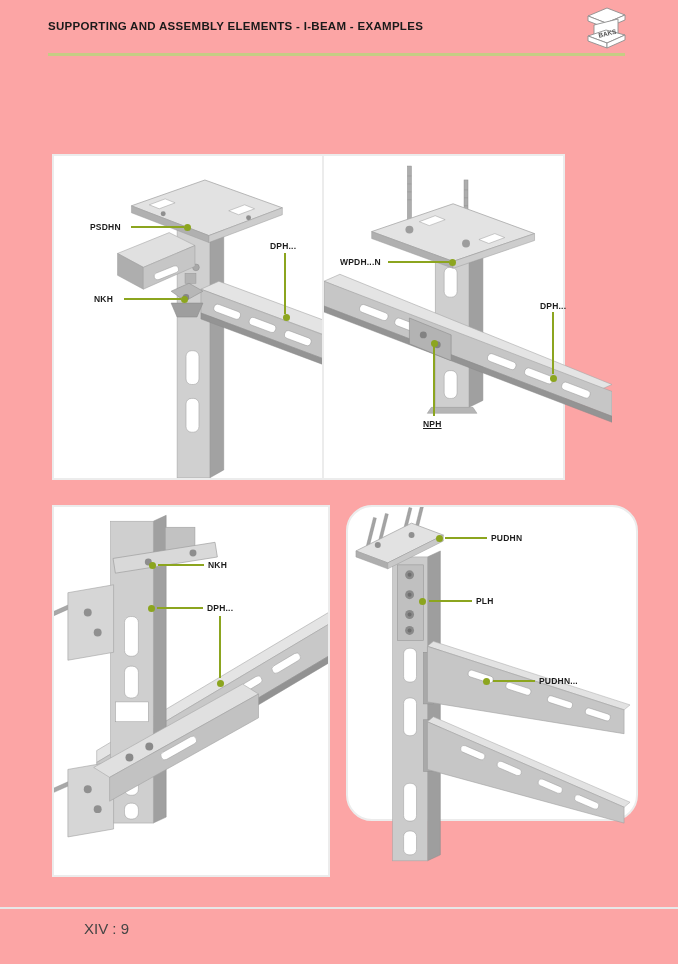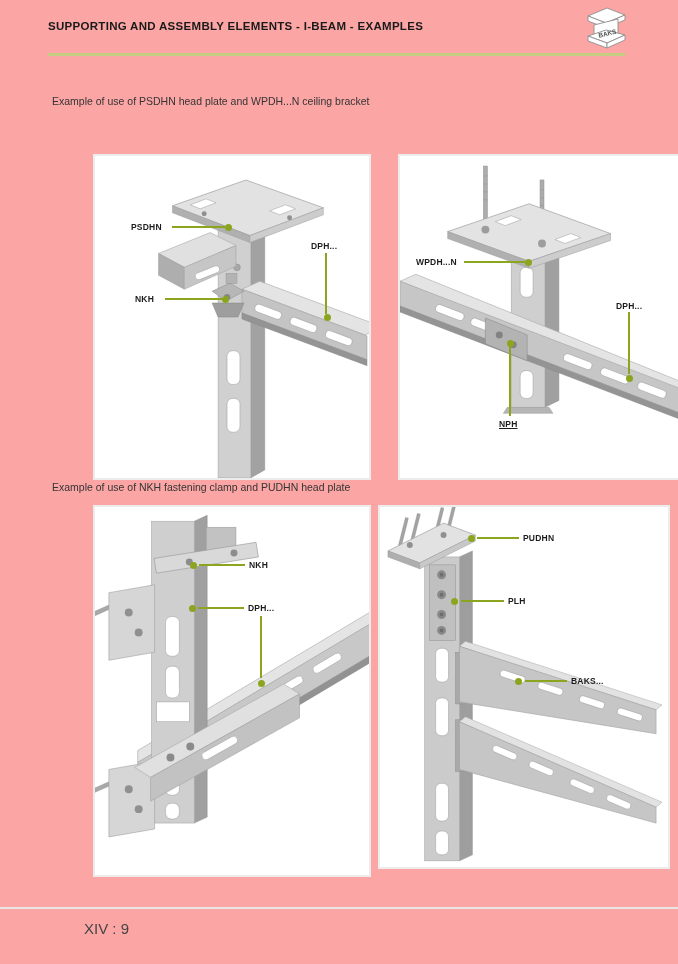--- a/index.html
+++ b/index.html
@@ -15,25 +15,25 @@
 
   .doc-title{position:absolute;left:48px;top:20px;font-size:11.5px;font-weight:bold;
     letter-spacing:.3px;color:#1a1a1a;white-space:nowrap;}
   .accent-underline{position:absolute;left:48px;top:53px;width:577px;height:3px;background:var(--underline);}
   .logo-box{position:absolute;left:582px;top:5px;width:50px;height:46px;}
 
   .section-caption{position:absolute;font-size:10.5px;color:#343434;white-space:nowrap;}
   .caption-1{left:52px;top:95px;}
   .caption-2{left:52px;top:481px;}
 
-  .panel{position:absolute;background:#fff;border:2px solid var(--panel-border);margin-left:41px;}
+  .panel{position:absolute;background:#fff;border:2px solid var(--panel-border);}
   .panel-1{left:52px;top:154px;width:278px;height:326px;}
-  .panel-2{left:357px;top:154px;width:292px;height:326px;}
+  .panel-2{left:322px;top:154px;width:243px;height:326px;}
   .panel-3{left:52px;top:505px;width:278px;height:372px;}
-  .panel-4{left:337px;top:505px;width:292px;height:364px;}
+  .panel-4{left:346px;top:505px;width:292px;height:316px;border-radius:26px;}
   .panel svg{position:absolute;left:0;top:0;}
 
   .part-label{position:absolute;font-size:8.5px;font-weight:bold;color:var(--ink);
     letter-spacing:.2px;white-space:nowrap;line-height:12px;}
   .leader-h{position:absolute;height:1.5px;background:var(--accent);}
   .leader-v{position:absolute;width:1.5px;background:var(--accent);}
   .leader-dot{position:absolute;width:7px;height:7px;border-radius:50%;background:var(--accent);}
 
   .footer-divider{position:absolute;left:0;top:907px;width:678px;height:2px;background:#e7e7e7;}
   .page-number{position:absolute;left:84px;top:920px;font-size:15px;color:#454545;}
@@ -53,21 +53,20 @@
         <polygon points="12,20 36,14 36,32 12,38"></polygon>
         <polygon points="6,31 24,25 43,30 25,38"></polygon>
         <polygon points="6,31 25,38 25,43 6,36"></polygon>
         <polygon points="25,38 43,30 43,35 25,43"></polygon>
       </g>
       <text x="16" y="31" font-size="6.5" font-weight="bold" fill="#5a5a5a" transform="rotate(-13 24 28)">BAKS</text>
     </svg>
   </div>
   <div class="accent-underline"></div>
 
-  <div class="section-caption caption-1">Example of use of PSDHN head plate and WPDH...N ceiling bracket</div>
 
   <div class="panel panel-1">
     <svg width="274" height="322" viewBox="0 0 276 324">
 
       <g>
         <polygon points="157,46 171,39 171,316 157,324" fill="#a2a2a2" stroke="#909090" stroke-width="0.5"></polygon>
         <rect x="124" y="46" width="33" height="278" fill="#d0d0d0" stroke="#a8a8a8" stroke-width="0.6"></rect>
         <rect x="133" y="168" width="13" height="0.1" fill="none"></rect>
         <rect x="133" y="196" width="13" height="34" rx="5.5" fill="#fff" stroke="#9a9a9a" stroke-width="0.5"></rect>
         <rect x="133" y="244" width="13" height="34" rx="5.5" fill="#fff" stroke="#9a9a9a" stroke-width="0.5"></rect>
@@ -187,21 +186,20 @@
 
     <span class="part-label" style="left:216px;top:144px;">DPH...</span>
     <div class="leader-v" style="left:228px;top:156px;height:62px;"></div>
     <div class="leader-dot" style="left:225.5px;top:218.5px;"></div>
 
     <span class="part-label" style="left:99px;top:262px;text-decoration:underline;">NPH</span>
     <div class="leader-v" style="left:109px;top:190px;height:70px;"></div>
     <div class="leader-dot" style="left:106.5px;top:183.5px;"></div>
   </div>
 
-  <div class="section-caption caption-2">Example of use of NKH fastening clamp and PUDHN head plate</div>
 
   <div class="panel panel-3">
     <svg width="274" height="368" viewBox="0 0 276 370">
 
       <g>
         <polygon points="43,245 278,105 278,117 43,257" fill="#e4e4e4" stroke="#a8a8a8" stroke-width="0.6"></polygon>
         <polygon points="43,257 278,117 278,149 43,289" fill="#c8c8c8" stroke="#a2a2a2" stroke-width="0.6"></polygon>
         <polygon points="43,289 278,149 278,156 43,296" fill="#929292" stroke="#8a8a8a" stroke-width="0.5"></polygon>
         <g transform="rotate(-30.8 160 201)">
           <rect x="78" y="197" width="32" height="8" rx="4" fill="#fff" stroke="#9a9a9a" stroke-width="0.5"></rect>
@@ -326,21 +324,21 @@
     </svg>
 
     <span class="part-label" style="left:143px;top:25px;">PUDHN</span>
     <div class="leader-h" style="left:97px;top:30px;width:42px;"></div>
     <div class="leader-dot" style="left:87.5px;top:27.5px;"></div>
 
     <span class="part-label" style="left:128px;top:88px;">PLH</span>
     <div class="leader-h" style="left:81px;top:93px;width:43px;"></div>
     <div class="leader-dot" style="left:70.5px;top:90.5px;"></div>
 
-    <span class="part-label" style="left:191px;top:168px;">BAKS...</span>
+    <span class="part-label" style="left:191px;top:168px;">PUDHN...</span>
     <div class="leader-h" style="left:145px;top:173px;width:42px;"></div>
     <div class="leader-dot" style="left:134.5px;top:170.5px;"></div>
   </div>
 
   <div class="footer-divider"></div>
   <div class="page-number">XIV : 9</div>
 
 </div>
 
 </body></html>

